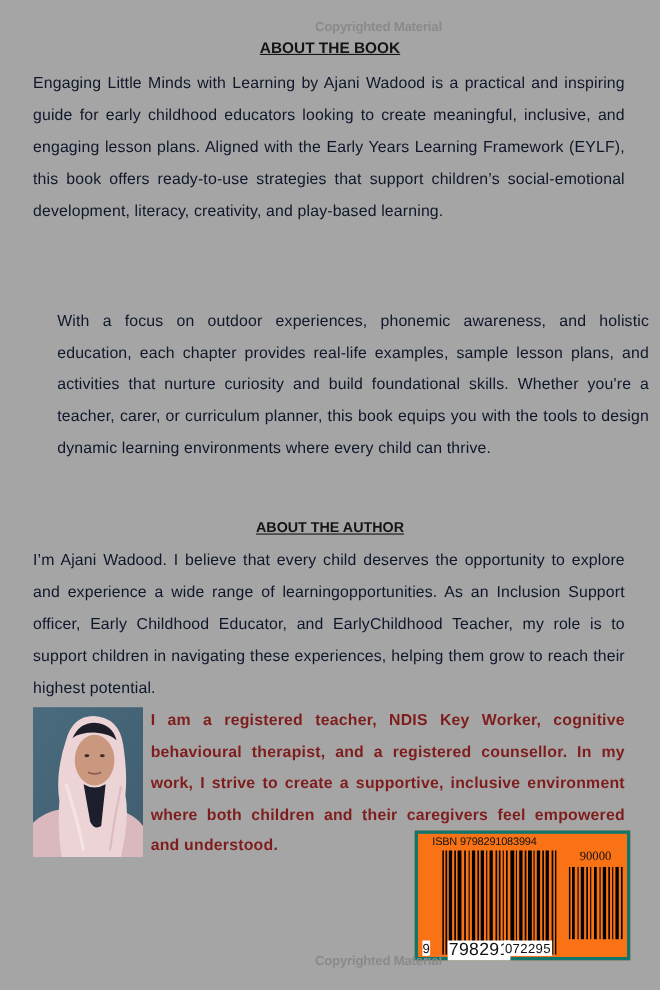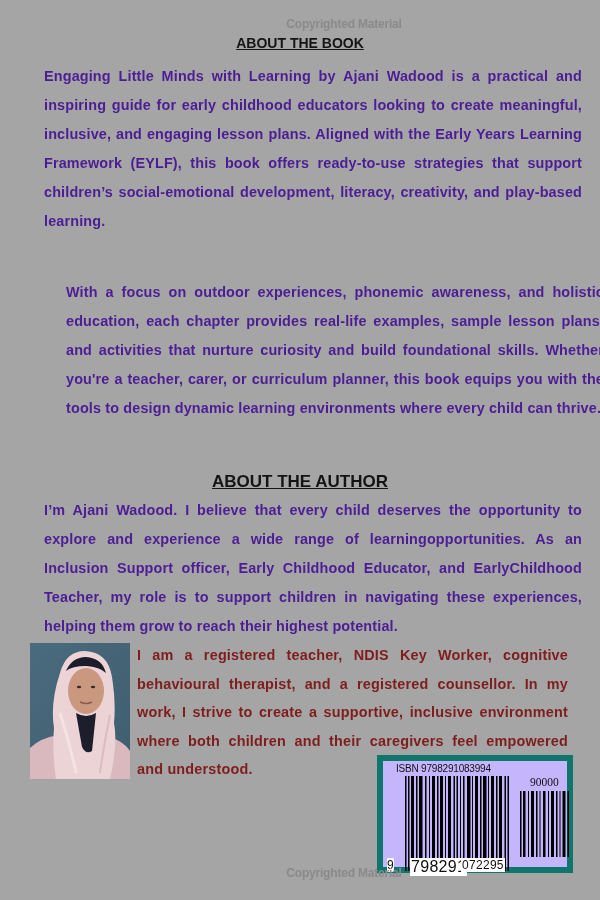--- a/index.html
+++ b/index.html
@@ -34,33 +34,32 @@
       position: absolute;
       left: 0;
       width: 600px;
       text-align: center;
       font-family: "Liberation Sans", sans-serif;
       font-weight: bold;
       text-decoration: underline;
       color: #141414;
     }
     .h-book { top: 35px; font-size: 14px; }
-    .h-author { top: 472px; font-size: 17px; }
+    .h-author { top: 472px; font-size: 13px; }
 
     .para {
       position: absolute;
-      left: 44px;
+      left: 30px;
       width: 538px;
       font-family: "Liberation Sans", sans-serif;
       font-size: 14.4px;
       line-height: 29px;
       text-align: justify;
-      color: #4c1d95;
+      color: #0f172a;
       letter-spacing: 0.15px;
-      font-weight: bold;
     }
     .p1 { top: 62px; }
     .p2 { top: 278px; margin-left: 22px; }
     .p3 { top: 496px; }
 
     .photo {
       position: absolute;
       left: 30px;
       top: 643px;
       width: 100px;
@@ -81,22 +80,22 @@
       color: #7f1d1d;
       letter-spacing: 0.2px;
     }
 
     .barcode-box {
       position: absolute;
       left: 377px;
       top: 755px;
       width: 196px;
       height: 118px;
-      background: #c4b5fd;
-      border: 6px solid #0f766e;
+      background: #f97316;
+      border: 3px solid #0f766e;
       box-sizing: border-box;
     }
     .isbn-label {
       position: absolute;
       left: 13px;
       top: 2px;
       font-family: "Liberation Sans", sans-serif;
       font-size: 10px;
       color: #111;
       letter-spacing: -0.2px;

